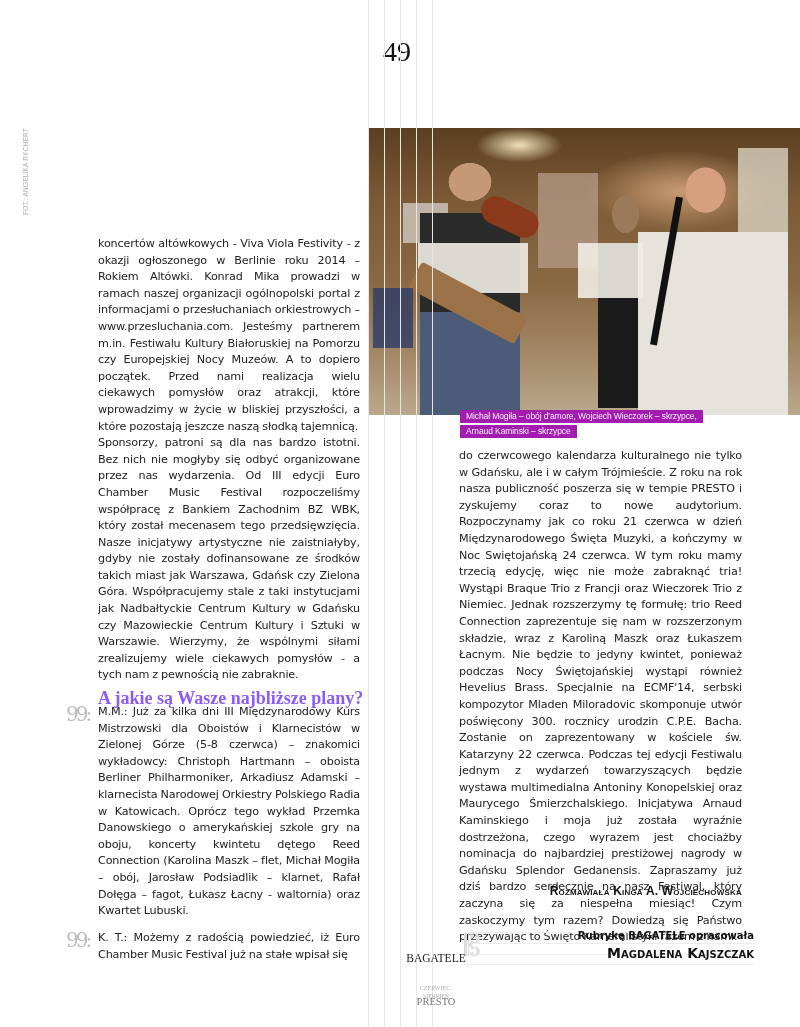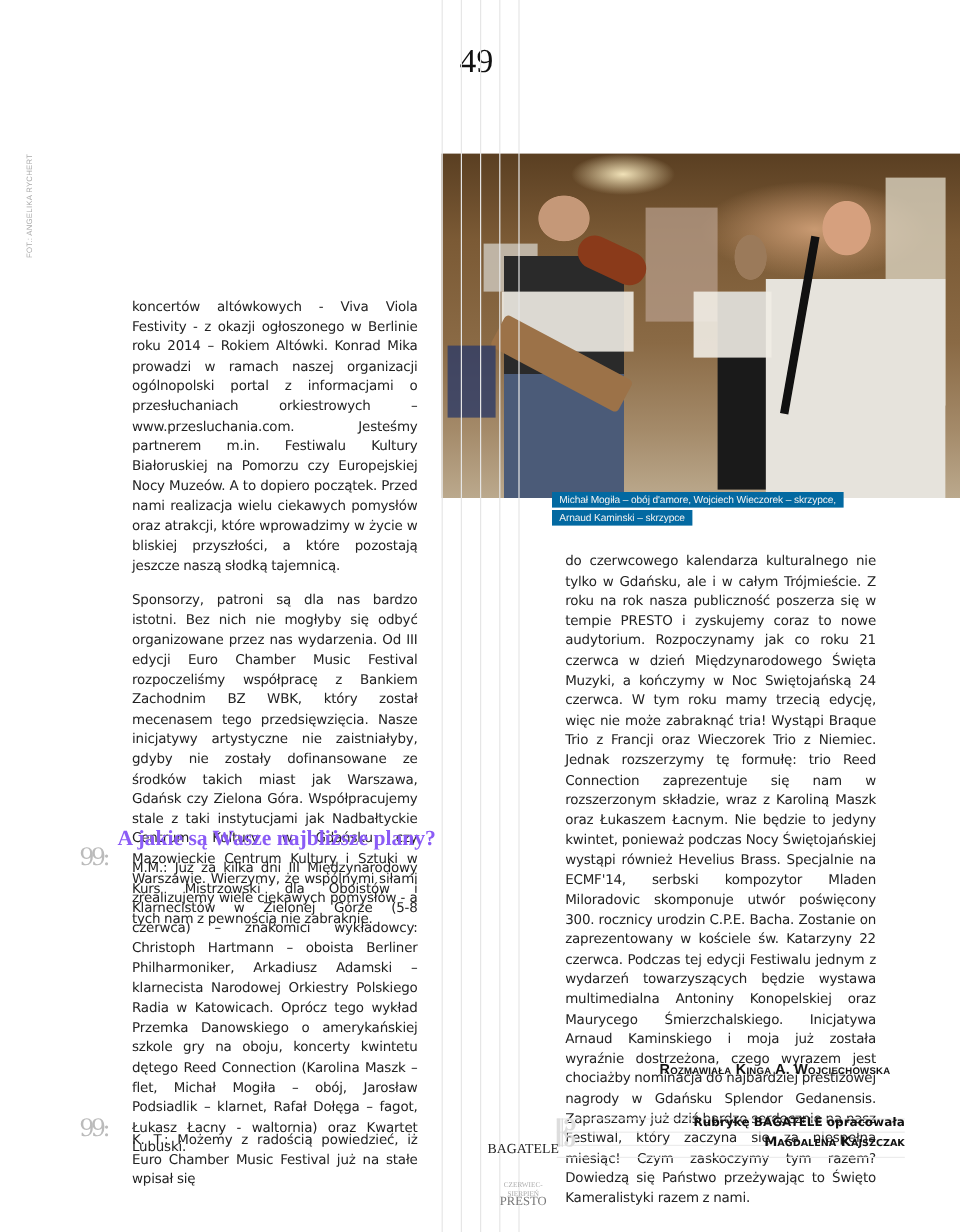--- a/index.html
+++ b/index.html
@@ -9,34 +9,34 @@
   .page-number { position:absolute; left:383px; top:36px; font-family:"Liberation Serif", serif;
                  font-size:28px; color:#111; }
   .photo-credit { position:absolute; left:22px; top:215px; transform:rotate(-90deg); transform-origin:left top;
                   font-family:"Liberation Sans", sans-serif; font-size:6.5px; color:#aaa; letter-spacing:0.2px; white-space:nowrap; }
   .photo { position:absolute; left:368px; top:128px; width:432px; height:287px; overflow:hidden; z-index:1;
            background:
              radial-gradient(ellipse 22% 14% at 72% 22%, #c99a72 0%, rgba(201,154,114,0) 100%),
              radial-gradient(ellipse 10% 6% at 35% 6%, #f1e2b8 0%, rgba(241,226,184,0) 100%),
              linear-gradient(180deg, #5a3f22 0%, #7b5a35 25%, #8a6a45 55%, #a48a69 80%, #bba98d 100%); }
   .photo .shape { position:absolute; }
-  .caption { position:absolute; background:#0369a1; color:#f2f2f2; font-family:"Liberation Sans", sans-serif;
+  .caption { position:absolute; background:#a21caf; color:#f2f2f2; font-family:"Liberation Sans", sans-serif;
              font-size:8.5px; line-height:13px; padding:0 6px; z-index:4; white-space:nowrap; letter-spacing:-0.1px; }
   .col { position:absolute; font-family:"DejaVu Sans", sans-serif; font-size:11.2px; line-height:16.6px;
          text-align:justify; color:#222; letter-spacing:-0.15px; word-spacing:-0.3px; }
-  .col p { margin:12px; }
+  .col p { margin:0; }
   .heading { font-family:"Liberation Serif", serif; font-weight:bold; font-size:18px; color:#8b5cf6; }
   .quote-icon { position:absolute; font-family:"DejaVu Serif", serif; font-size:20px; color:#bbb; letter-spacing:-3px; }
   .signature { position:absolute; right:58px; font-family:"Liberation Sans", sans-serif; font-weight:bold; font-size:12px;
                font-variant:small-caps; color:#111; letter-spacing:0.2px; }
   .rubric { position:absolute; left:464px; top:930px; width:290px; height:34px; }
   .rubric .sl { position:absolute; left:0; right:0; height:1px; background:#ececec; }
   .rubric .clef { position:absolute; left:0; top:-2px; font-family:"DejaVu Serif", serif; font-size:30px; color:#ddd; line-height:36px; }
   .rubric .line1 { position:absolute; right:0; top:0; font-family:"DejaVu Sans", sans-serif; font-weight:bold; font-size:10px; color:#111; }
-  .rubric .line2 { position:absolute; right:0; top:15px; font-family:"DejaVu Sans", sans-serif; font-weight:bold; font-size:11px;
+  .rubric .line2 { position:absolute; right:0; top:15px; font-family:"DejaVu Sans", sans-serif; font-weight:bold; font-size:14px;
                    font-variant:small-caps; color:#111; }
   .footer { position:absolute; left:368px; width:64px; text-align:center; font-family:"Liberation Serif", serif; z-index:4;padding-left:36px; }
 </style>
 </head>
 <body>
 
 <div class="staff-line" style="left:368px"></div>
 <div class="staff-line" style="left:384px"></div>
 <div class="staff-line" style="left:400px"></div>
 <div class="staff-line" style="left:416px"></div>

